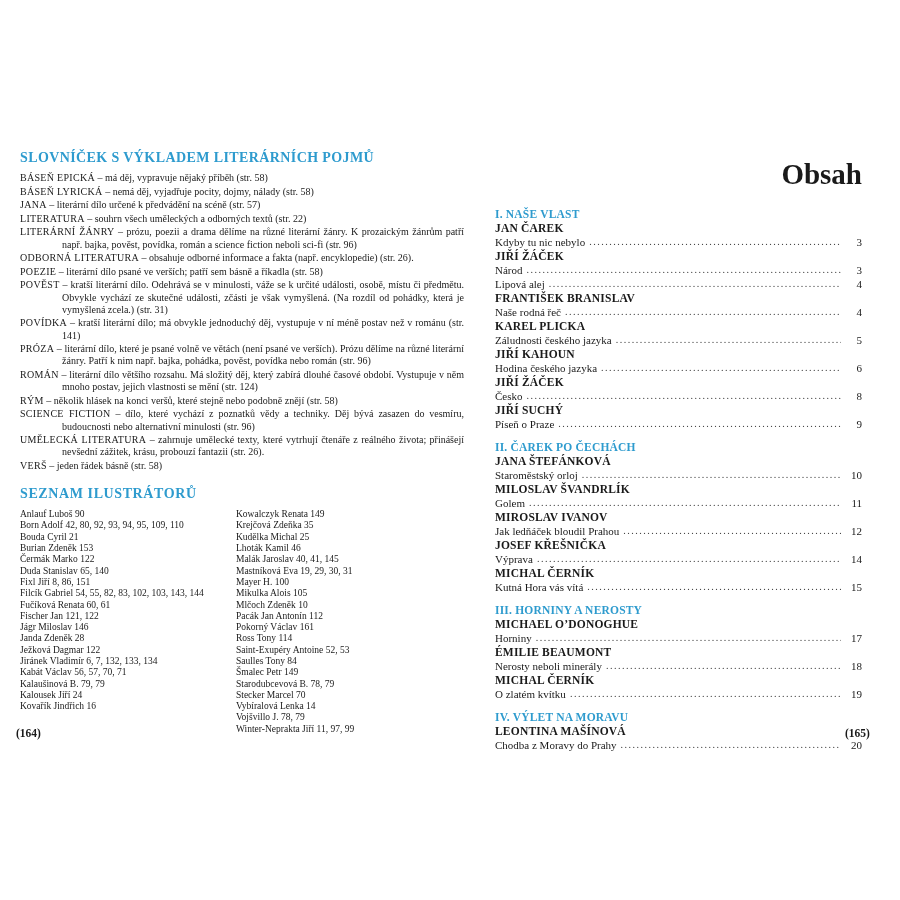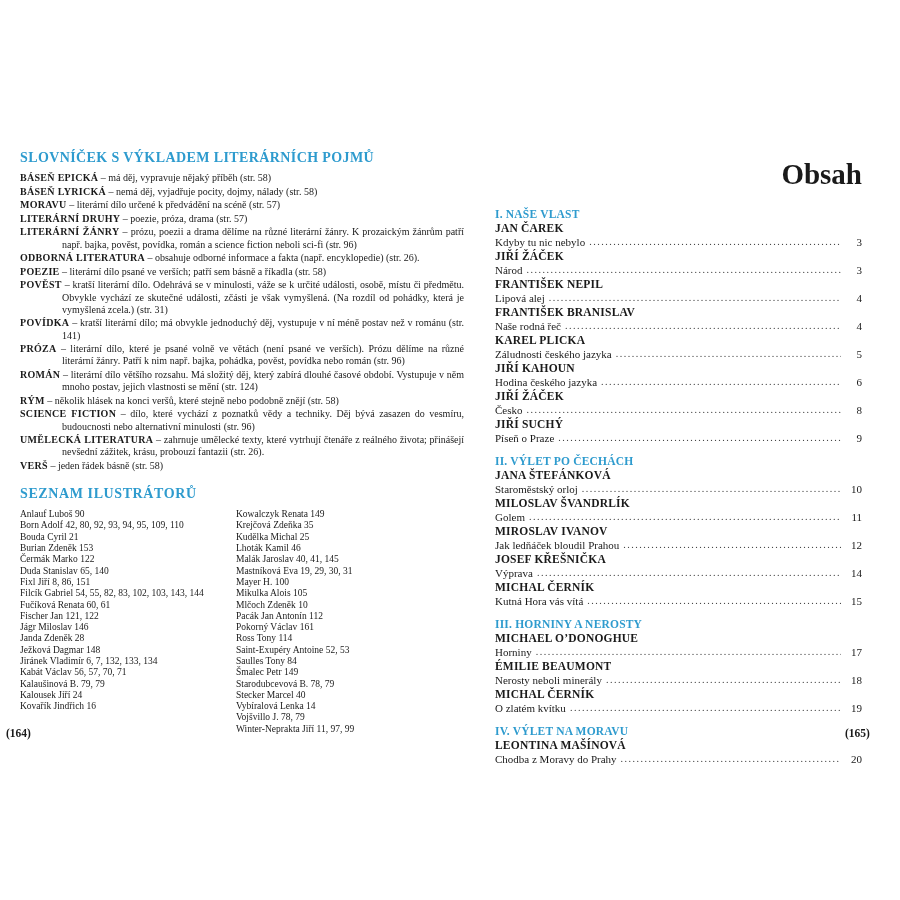--- a/index.html
+++ b/index.html
@@ -5,21 +5,21 @@
   * { margin:0; padding:0; box-sizing:border-box; }
   html,body { width:900px; height:900px; background:#ffffff; overflow:hidden;
     font-family:"Liberation Serif", serif; color:#1a1a1a; }
   .canvas { position:relative; width:900px; height:656px; background:#fff; }
 
   
   .left-page { position:absolute; left:20px; top:150px; width:444px; }
   .section-title { color:#2E9BCE; font-weight:bold; font-size:14px; letter-spacing:.4px; margin-bottom:6px; }
   .gloss-entry { font-size:10px; line-height:12.2px; text-align:justify;
     padding-left:42px; text-indent:-42px; margin-bottom:1.4px; }
-  .gloss-term { font-weight:bold; letter-spacing:.3px;margin-top:48px; }
+  .gloss-term { font-weight:normal; letter-spacing:.3px;margin-top:48px; }
   .illustrators-title { margin-top:14px; margin-bottom:7px; letter-spacing:.6px; }
   .ill-cols { display:flex;gap:24px; }
   .ill-col1 { width:202px; }
   .ill-col2 { width:240px; }
   .ill-item { font-size:9.5px; line-height:11.3px; padding-left:40px; text-indent:-40px; }
 
   
   .right-page { position:absolute; left:495px; top:158px; width:367px; }
   .obsah-title { text-align:right; font-size:29px; font-weight:bold; margin-bottom:5px; }
   .toc-section { margin-top:9px; }
@@ -27,35 +27,35 @@
   .toc-heading { color:#2E9BCE; font-weight:bold; font-size:11.5px; line-height:14px; letter-spacing:.2px; }
   .toc-author { font-weight:bold; font-size:11.5px; line-height:14px; letter-spacing:.2px; }
   .toc-line { display:flex; align-items:center; font-size:11px; line-height:14px; }
   .toc-title { white-space:nowrap; }
   .toc-dots { flex:1; overflow:hidden; white-space:nowrap; color:#3a3a3a;
     font-size:10px; letter-spacing:1.5px; margin:0 3px 0 4px; }
   .toc-page { min-width:18px; text-align:right; }
 
   
   .page-num { position:absolute; font-weight:bold; font-size:11.5px; }
-  .page-num-left { left:6px; top:727px; }
+  .page-num-left { left:16px; top:727px; }
   .page-num-right { left:845px; top:727px; }
 </style>
 </head>
 <body>
 
 <div class="canvas">
 
   <div class="left-page">
     <div class="section-title">SLOVNÍČEK S VÝKLADEM LITERÁRNÍCH POJMŮ</div>
     <div id="glossary-list">
         <div class="gloss-entry"><span class="gloss-term">BÁSEŇ EPICKÁ</span> <span class="gloss-def">– má děj, vypravuje nějaký příběh (str. 58)</span></div>
         <div class="gloss-entry"><span class="gloss-term">BÁSEŇ LYRICKÁ</span> <span class="gloss-def">– nemá děj, vyjadřuje pocity, dojmy, nálady (str. 58)</span></div>
-        <div class="gloss-entry"><span class="gloss-term">MORAVU</span> <span class="gloss-def">– literární dílo určené k předvádění na scéně (str. 57)</span></div>
-        <div class="gloss-entry"><span class="gloss-term">LITERÁRNÍ DRUHY</span> <span class="gloss-def">– poezie, próza, drama (str. 57)</span></div>
+        <div class="gloss-entry"><span class="gloss-term">JANA</span> <span class="gloss-def">– literární dílo určené k předvádění na scéně (str. 57)</span></div>
+        <div class="gloss-entry"><span class="gloss-term">LITERATURA</span> <span class="gloss-def">– souhrn všech uměleckých a odborných textů (str. 22)</span></div>
         <div class="gloss-entry"><span class="gloss-term">LITERÁRNÍ ŽÁNRY</span> <span class="gloss-def">– prózu, poezii a drama dělíme na různé literární žánry. K prozaickým žánrům patří např. bajka, pověst, povídka, román a science fiction neboli sci-fi (str. 96)</span></div>
         <div class="gloss-entry"><span class="gloss-term">ODBORNÁ LITERATURA</span> <span class="gloss-def">– obsahuje odborné informace a fakta (např. encyklopedie) (str. 26).</span></div>
         <div class="gloss-entry"><span class="gloss-term">POEZIE</span> <span class="gloss-def">– literární dílo psané ve verších; patří sem básně a říkadla (str. 58)</span></div>
         <div class="gloss-entry"><span class="gloss-term">POVĚST</span> <span class="gloss-def">– kratší literární dílo. Odehrává se v minulosti, váže se k určité události, osobě, místu či předmětu. Obvykle vychází ze skutečné události, zčásti je však vymyšlená. (Na rozdíl od pohádky, která je vymyšlená zcela.) (str. 31)</span></div>
         <div class="gloss-entry"><span class="gloss-term">POVÍDKA</span> <span class="gloss-def">– kratší literární dílo; má obvykle jednoduchý děj, vystupuje v ní méně postav než v románu (str. 141)</span></div>
         <div class="gloss-entry"><span class="gloss-term">PRÓZA</span> <span class="gloss-def">– literární dílo, které je psané volně ve větách (není psané ve verších). Prózu dělíme na různé literární žánry. Patří k nim např. bajka, pohádka, pověst, povídka nebo román (str. 96)</span></div>
         <div class="gloss-entry"><span class="gloss-term">ROMÁN</span> <span class="gloss-def">– literární dílo většího rozsahu. Má složitý děj, který zabírá dlouhé časové období. Vystupuje v něm mnoho postav, jejich vlastnosti se mění (str. 124)</span></div>
         <div class="gloss-entry"><span class="gloss-term">RÝM</span> <span class="gloss-def">– několik hlásek na konci veršů, které stejně nebo podobně znějí (str. 58)</span></div>
         <div class="gloss-entry"><span class="gloss-term">SCIENCE FICTION</span> <span class="gloss-def">– dílo, které vychází z poznatků vědy a techniky. Děj bývá zasazen do vesmíru, budoucnosti nebo alternativní minulosti (str. 96)</span></div>
         <div class="gloss-entry"><span class="gloss-term">UMĚLECKÁ LITERATURA</span> <span class="gloss-def">– zahrnuje umělecké texty, které vytrhují čtenáře z reálného života; přinášejí nevšední zážitek, krásu, probouzí fantazii (str. 26).</span></div>
@@ -70,21 +70,21 @@
           <div class="ill-item">Bouda Cyril 21</div>
           <div class="ill-item">Burian Zdeněk 153</div>
           <div class="ill-item">Čermák Marko 122</div>
           <div class="ill-item">Duda Stanislav 65, 140</div>
           <div class="ill-item">Fixl Jiří 8, 86, 151</div>
           <div class="ill-item">Filcík Gabriel 54, 55, 82, 83, 102, 103, 143, 144</div>
           <div class="ill-item">Fučíková Renata 60, 61</div>
           <div class="ill-item">Fischer Jan 121, 122</div>
           <div class="ill-item">Jágr Miloslav 146</div>
           <div class="ill-item">Janda Zdeněk 28</div>
-          <div class="ill-item">Ježková Dagmar 148</div>
+          <div class="ill-item">Ježková Dagmar 122</div>
           <div class="ill-item">Jiránek Vladimír 6, 7, 132, 133, 134</div>
           <div class="ill-item">Kabát Václav 56, 57, 70, 71</div>
           <div class="ill-item">Kalaušinová B. 79, 79</div>
           <div class="ill-item">Kalousek Jiří 24</div>
           <div class="ill-item">Kovařík Jindřich 16</div>
         </div>
       <div class="ill-col2" id="ill-col2">
           <div class="ill-item">Kowalczyk Renata 149</div>
           <div class="ill-item">Krejčová Zdeňka 35</div>
           <div class="ill-item">Kudělka Michal 25</div>
@@ -94,21 +94,21 @@
           <div class="ill-item">Mayer H. 100</div>
           <div class="ill-item">Mikulka Alois 105</div>
           <div class="ill-item">Mlčoch Zdeněk 10</div>
           <div class="ill-item">Pacák Jan Antonín 112</div>
           <div class="ill-item">Pokorný Václav 161</div>
           <div class="ill-item">Ross Tony 114</div>
           <div class="ill-item">Saint-Exupéry Antoine 52, 53</div>
           <div class="ill-item">Saulles Tony 84</div>
           <div class="ill-item">Šmalec Petr 149</div>
           <div class="ill-item">Starodubcevová B. 78, 79</div>
-          <div class="ill-item">Stecker Marcel 40</div>
+          <div class="ill-item">Stecker Marcel 70</div>
           <div class="ill-item">Vybíralová Lenka 14</div>
           <div class="ill-item">Vojšvillo J. 78, 79</div>
           <div class="ill-item">Winter-Neprakta Jiří 11, 97, 99</div>
         </div>
     </div>
   </div>
 
   <div class="right-page">
     <div class="obsah-title">Obsah</div>
     <div id="toc-sections">
@@ -119,21 +119,20 @@
             <span class="toc-title">Kdyby tu nic nebylo</span>
             <span class="toc-dots">................................................................................................................................................................................................................................................................................................................................................................................................................</span>
             <span class="toc-page">3</span>
           </div>
           <div class="toc-author">JIŘÍ ŽÁČEK</div>
           <div class="toc-line">
             <span class="toc-title">Národ</span>
             <span class="toc-dots">................................................................................................................................................................................................................................................................................................................................................................................................................</span>
             <span class="toc-page">3</span>
           </div>
-          <div class="toc-author">FRANTIŠEK NEPIL</div>
           <div class="toc-line">
             <span class="toc-title">Lipová alej</span>
             <span class="toc-dots">................................................................................................................................................................................................................................................................................................................................................................................................................</span>
             <span class="toc-page">4</span>
           </div>
           <div class="toc-author">FRANTIŠEK BRANISLAV</div>
           <div class="toc-line">
             <span class="toc-title">Naše rodná řeč</span>
             <span class="toc-dots">................................................................................................................................................................................................................................................................................................................................................................................................................</span>
             <span class="toc-page">4</span>
@@ -157,21 +156,21 @@
             <span class="toc-page">8</span>
           </div>
           <div class="toc-author">JIŘÍ SUCHÝ</div>
           <div class="toc-line">
             <span class="toc-title">Píseň o Praze</span>
             <span class="toc-dots">................................................................................................................................................................................................................................................................................................................................................................................................................</span>
             <span class="toc-page">9</span>
           </div>
         </div>
         <div class="toc-section">
-          <div class="toc-heading">II. VÝLET PO ČECHÁCH</div>
+          <div class="toc-heading">II. ČAREK PO ČECHÁCH</div>
           <div class="toc-author">JANA ŠTEFÁNKOVÁ</div>
           <div class="toc-line">
             <span class="toc-title">Staroměstský orloj</span>
             <span class="toc-dots">................................................................................................................................................................................................................................................................................................................................................................................................................</span>
             <span class="toc-page">10</span>
           </div>
           <div class="toc-author">MILOSLAV ŠVANDRLÍK</div>
           <div class="toc-line">
             <span class="toc-title">Golem</span>
             <span class="toc-dots">................................................................................................................................................................................................................................................................................................................................................................................................................</span>

